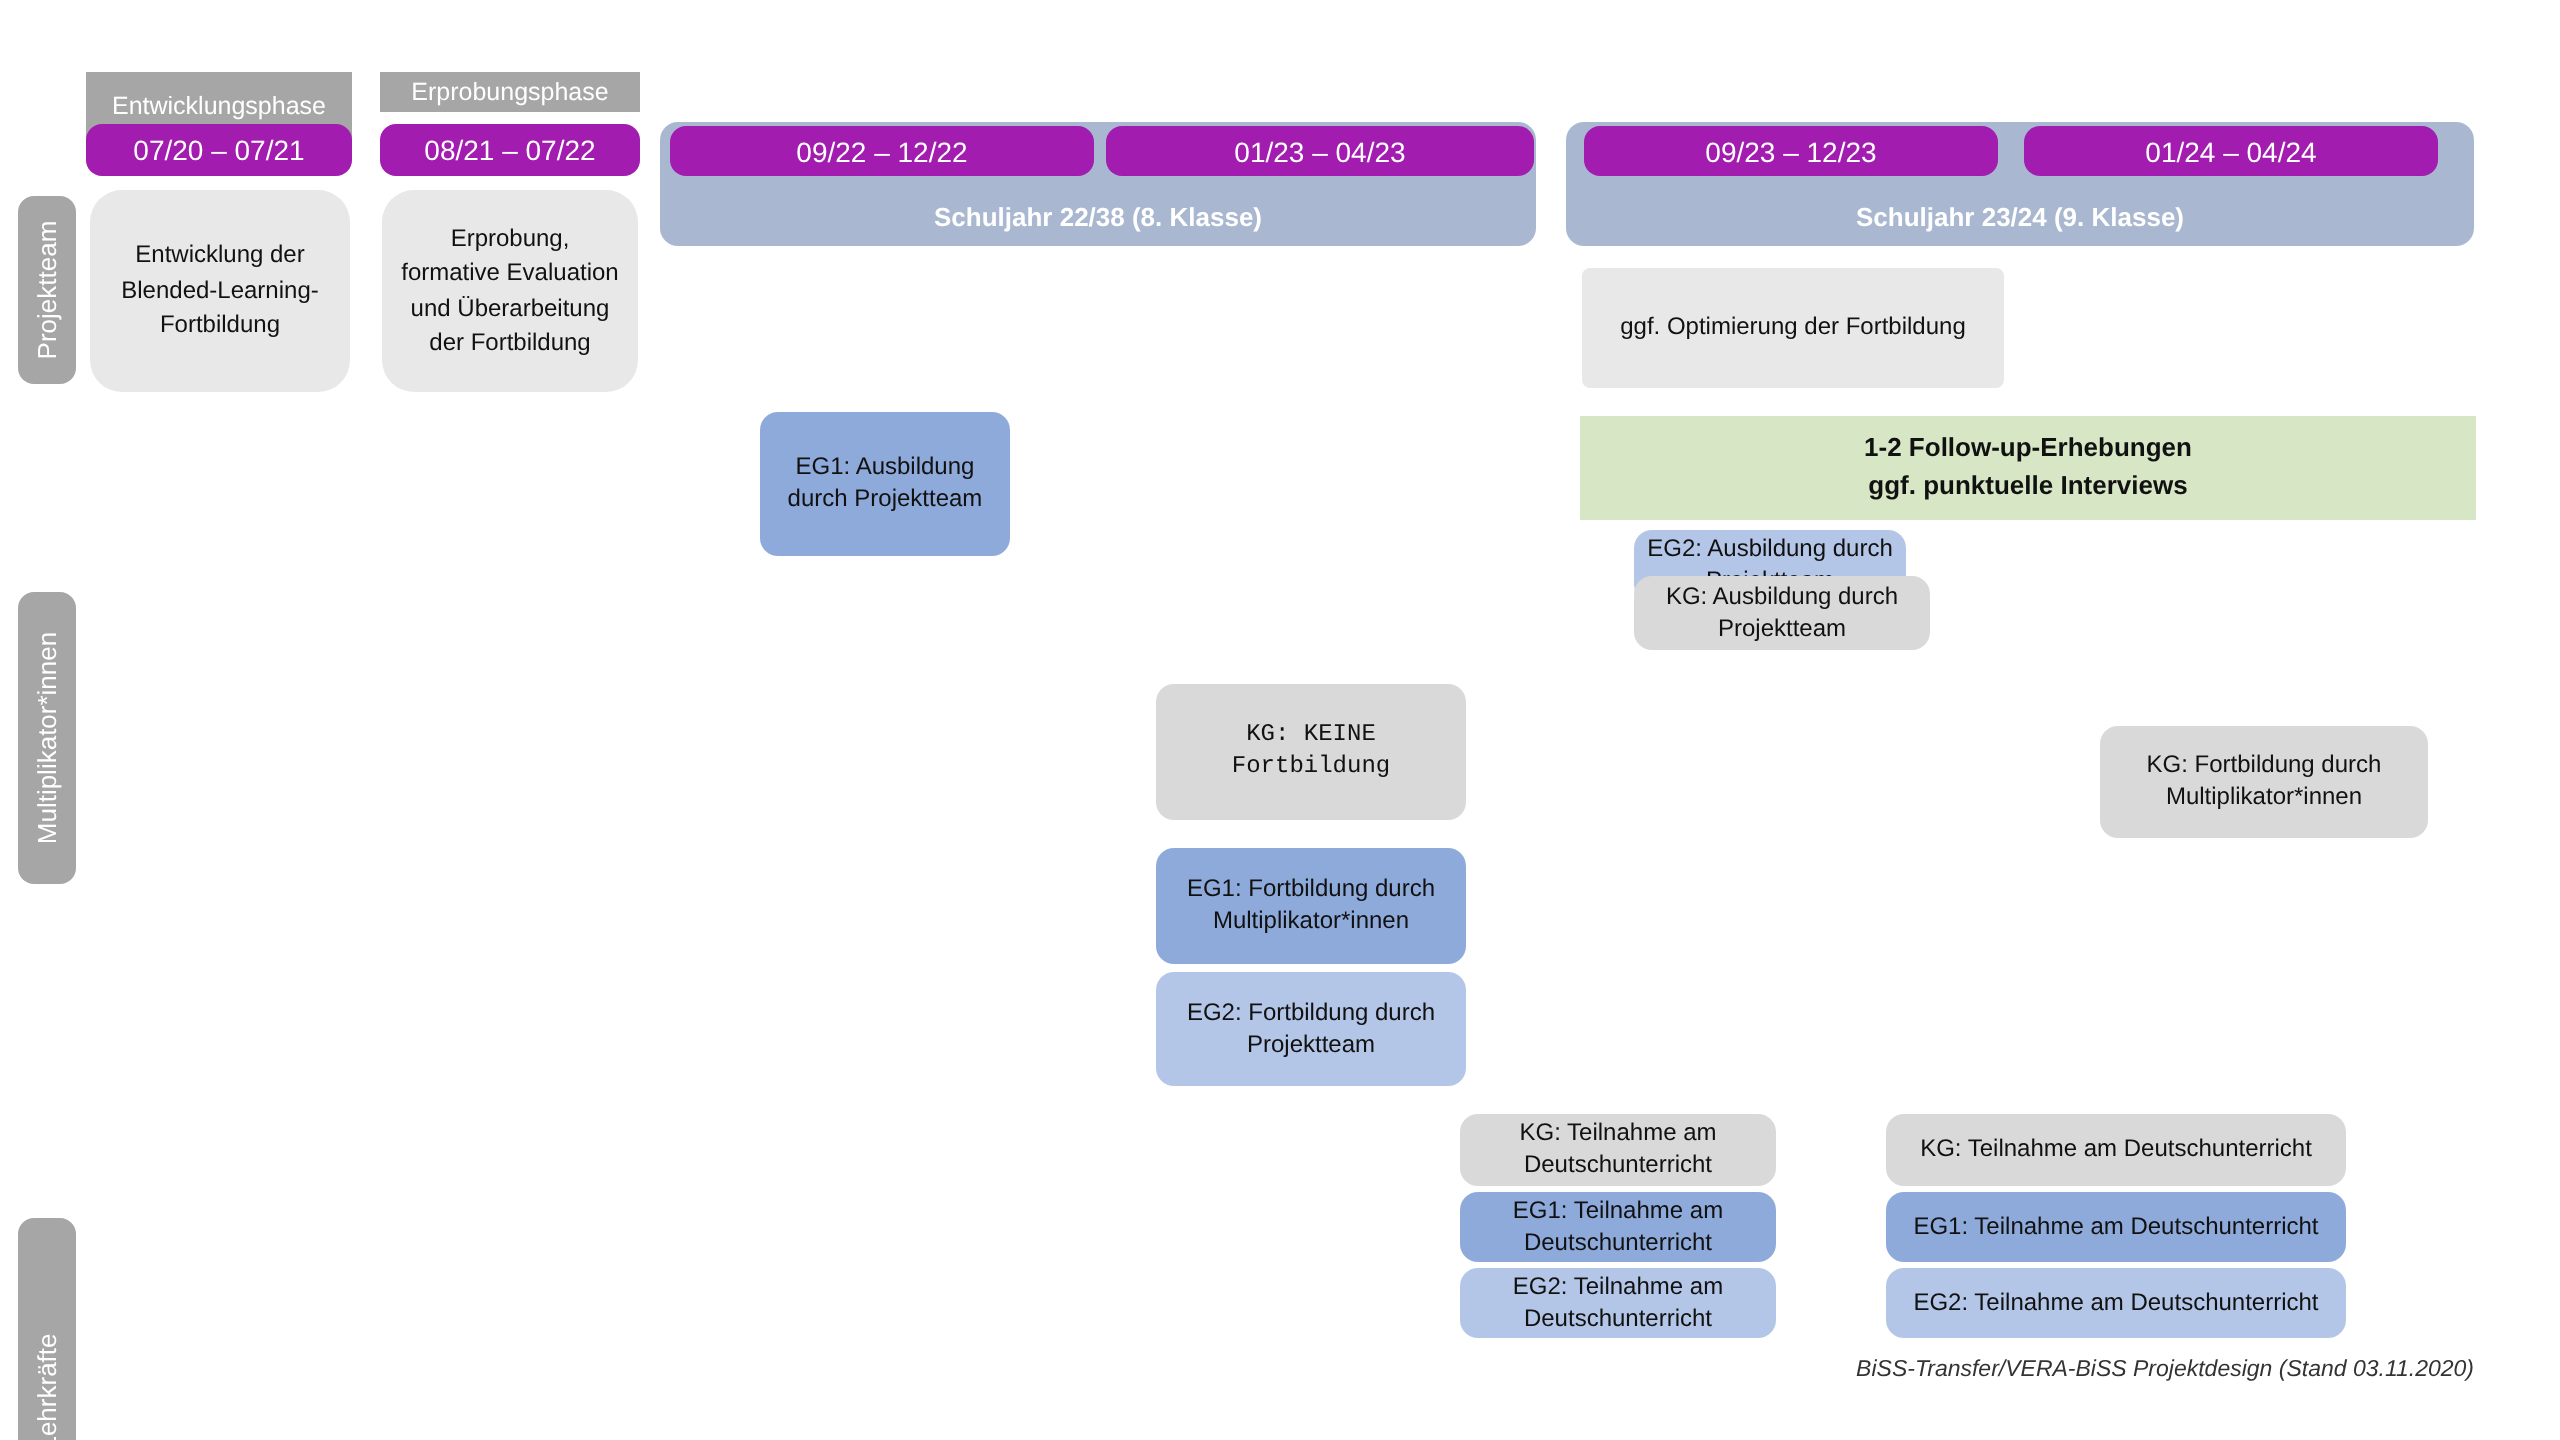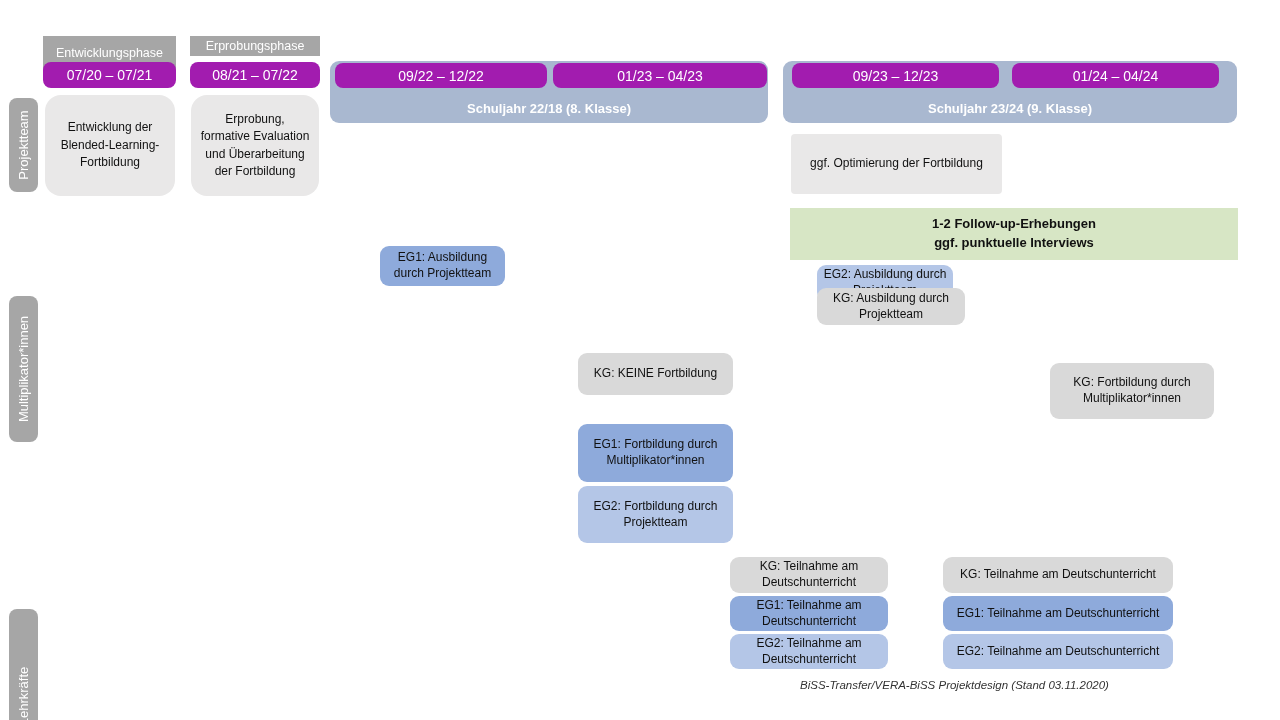--- a/index.html
+++ b/index.html
@@ -26,31 +26,31 @@
   .eg2{background:#b4c6e7;}
   .green{background:#d7e6c5;border-radius:0;}
   .banner{font-size:13px;font-weight:bold;line-height:1.45;white-space:pre-line;}
   
   .vtext{position:relative;}
   .vtext .rot{
     position:absolute;left:50%;top:50%;
     transform:translate(-50%,-50%) rotate(-90deg);
     white-space:pre-line;text-align:center;line-height:1.2;
   }
-  #footer{font-size:11.5px;font-style:italic;color:#333;}
+  #footer{font-size:11.5px;font-style:italic;color:#333;text-align:right;}
 </style>
 </head>
 <body>
 
 <div id="stage">
 
   <div class="abs flexc phase" style="left:43px;top:36px;width:133px;height:34px;">Entwicklungsphase</div>
   <div class="abs flexc phase" style="left:190px;top:36px;width:130px;height:20px;">Erprobungsphase</div>
 
-  <div class="abs sj" style="left:330px;top:61px;width:438px;height:62px;">Schuljahr 22/18 (8. Klasse)</div>
+  <div class="abs sj" style="left:330px;top:61px;width:438px;height:62px;">Schuljahr 22/38 (8. Klasse)</div>
   <div class="abs sj" style="left:783px;top:61px;width:454px;height:62px;text-align:center;">Schuljahr 23/24 (9. Klasse)</div>
 
   <div class="abs flexc date" style="left:43px;top:62px;width:133px;height:26px;">07/20 – 07/21</div>
   <div class="abs flexc date" style="left:190px;top:62px;width:130px;height:26px;">08/21 – 07/22</div>
   <div class="abs flexc date" style="left:335px;top:63px;width:212px;height:25px;">09/22 – 12/22</div>
   <div class="abs flexc date" style="left:553px;top:63px;width:214px;height:25px;">01/23 – 04/23</div>
   <div class="abs flexc date" style="left:792px;top:63px;width:207px;height:25px;text-align:center;">09/23 – 12/23</div>
   <div class="abs flexc date" style="left:1012px;top:63px;width:207px;height:25px;">01/24 – 04/24</div>
 
   <div class="abs rowlabel vtext" style="left:9px;top:98px;width:29px;height:94px;">
@@ -60,29 +60,29 @@
     <div class="rot">Multiplikator*innen</div>
   </div>
   <div class="abs rowlabel vtext" style="left:9px;top:369px;width:29px;height:174px;">
     <div class="rot">Lehrkräfte</div>
   </div>
 
   <div class="abs flexc bigbox" style="left:45px;top:95px;width:130px;height:101px;">Entwicklung der Blended-Learning-Fortbildung</div>
   <div class="abs flexc bigbox" style="left:191px;top:95px;width:128px;height:101px;">Erprobung, formative Evaluation und Überarbeitung der Fortbildung</div>
   <div class="abs flexc bigbox" style="left:791px;top:134px;width:211px;height:60px;border-radius:4px;">ggf. Optimierung der Fortbildung</div>
 
-  <div class="abs flexc box eg1" style="left:380px;top:206px;width:125px;height:40px;margin-top:40px;">EG1: Ausbildung durch Projektteam</div>
+  <div class="abs flexc box eg1" style="left:380px;top:206px;width:125px;height:72px;">EG1: Ausbildung durch Projektteam</div>
 
   <div class="abs flexc green banner" style="left:790px;top:208px;width:448px;height:52px;">1-2 Follow-up-Erhebungen
 ggf. punktuelle Interviews</div>
 
   <div class="abs flexc box eg2" style="left:817px;top:265px;width:136px;height:36px;">EG2: Ausbildung durch Projektteam</div>
   <div class="abs flexc box kg" style="left:817px;top:288px;width:148px;height:37px;">KG: Ausbildung durch Projektteam</div>
 
-  <div class="abs flexc box kg" style="left:578px;top:353px;width:155px;height:42px;">KG: KEINE Fortbildung</div>
+  <div class="abs flexc box kg" style="left:578px;top:342px;width:155px;height:68px;font-family:Liberation Mono, monospace;">KG: KEINE Fortbildung</div>
   <div class="abs flexc box eg1" style="left:578px;top:424px;width:155px;height:58px;">EG1: Fortbildung durch Multiplikator*innen</div>
   <div class="abs flexc box eg2" style="left:578px;top:486px;width:155px;height:57px;">EG2: Fortbildung durch Projektteam</div>
 
   <div class="abs flexc box kg" style="left:1050px;top:363px;width:164px;height:56px;">KG: Fortbildung durch Multiplikator*innen</div>
 
   <div class="abs flexc box kg" style="left:730px;top:557px;width:158px;height:36px;">KG: Teilnahme am Deutschunterricht</div>
   <div class="abs flexc box eg1" style="left:730px;top:596px;width:158px;height:35px;">EG1: Teilnahme am Deutschunterricht</div>
   <div class="abs flexc box eg2" style="left:730px;top:634px;width:158px;height:35px;">EG2: Teilnahme am Deutschunterricht</div>
 
   <div class="abs flexc box kg" style="left:943px;top:557px;width:230px;height:36px;">KG: Teilnahme am Deutschunterricht</div>

